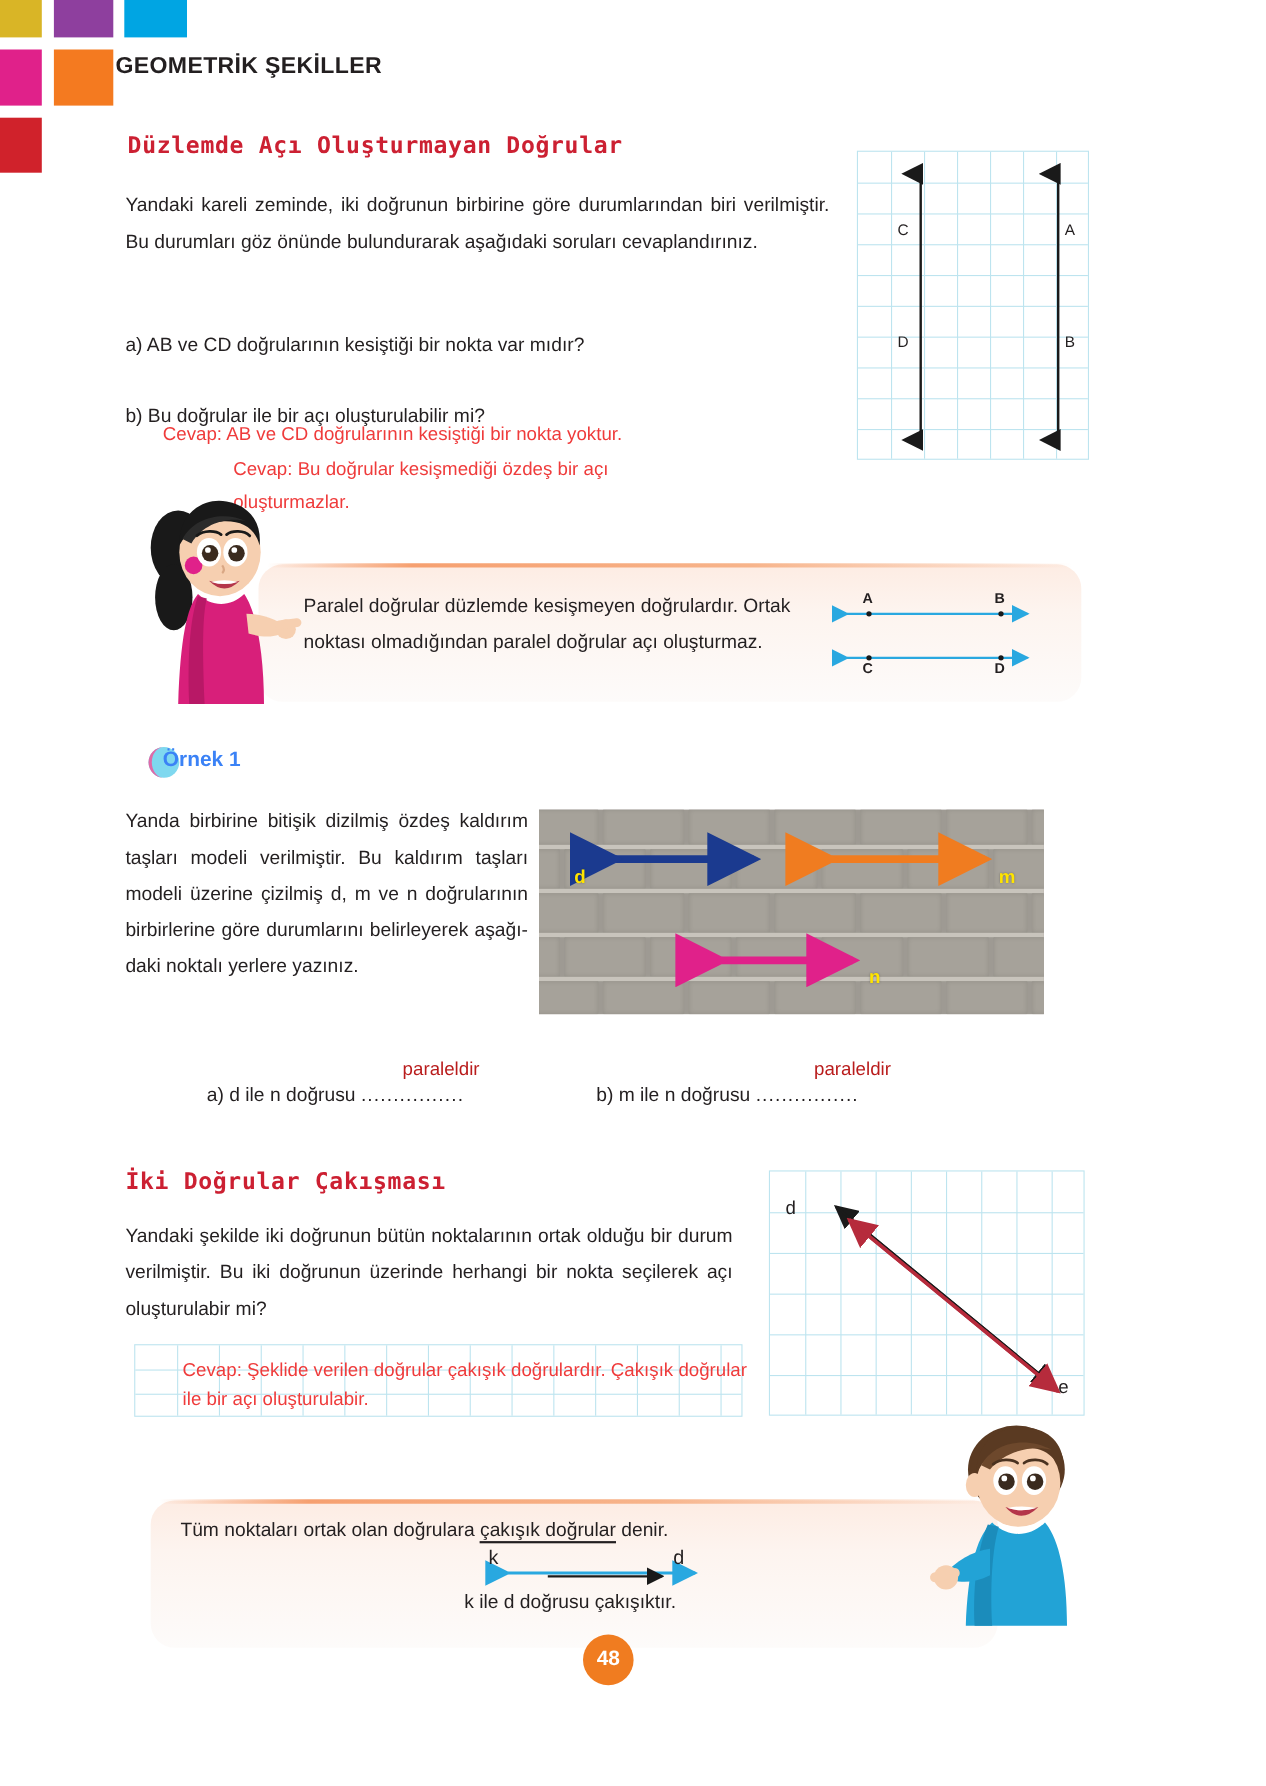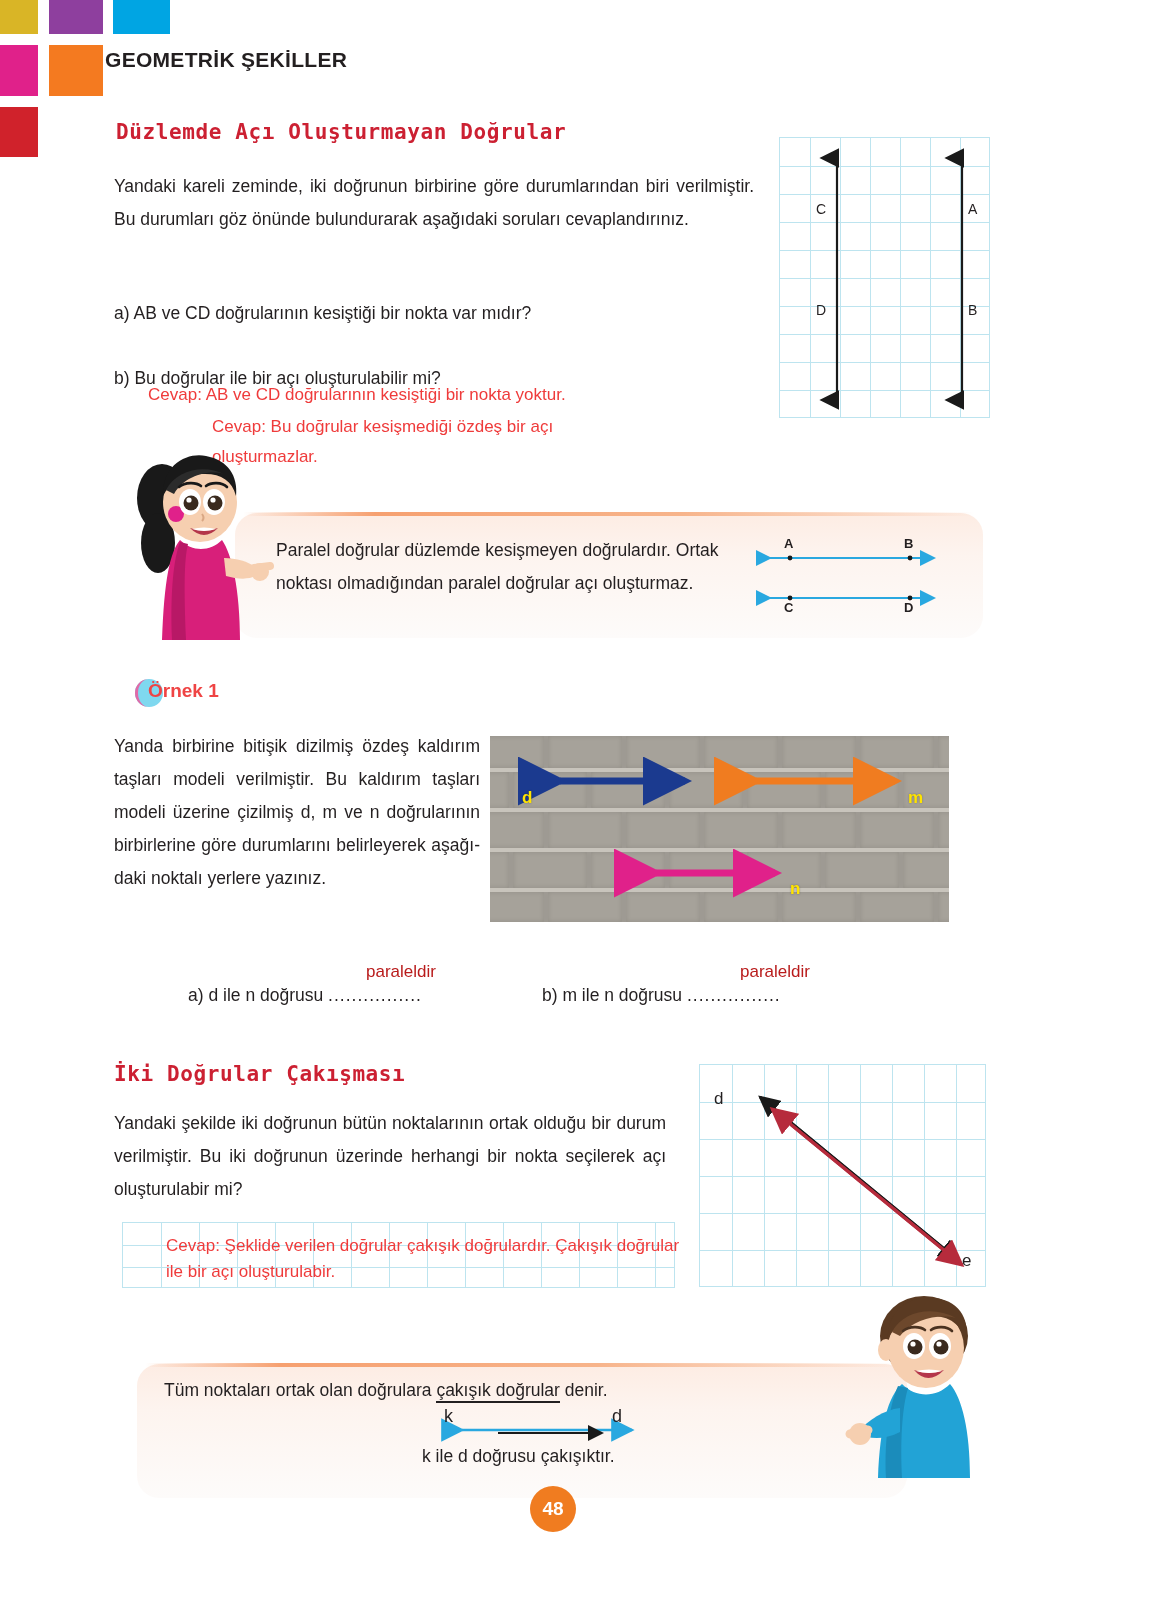--- a/index.html
+++ b/index.html
@@ -65,21 +65,21 @@
   }
   .bubble-text {
     position:absolute; font-size:17.5px; line-height:33px; color:#231f20;
   }
 
   
   .ornek-wrap { position:absolute; }
   .ornek-blob { position:absolute; left:0; top:0; width:34px; height:30px; }
   .ornek-label {
     position:absolute; left:14px; top:2px;
-    font-size:19px; font-weight:bold; color:#ef4444;
+    font-size:19px; font-weight:bold; color:#3b82f6;
   }
 
   
   .wall {
     position:absolute;
     background:#9e9a93;
     overflow:hidden;
   }
   .brow { position:absolute; left:0; width:100%; }
   .brick {

